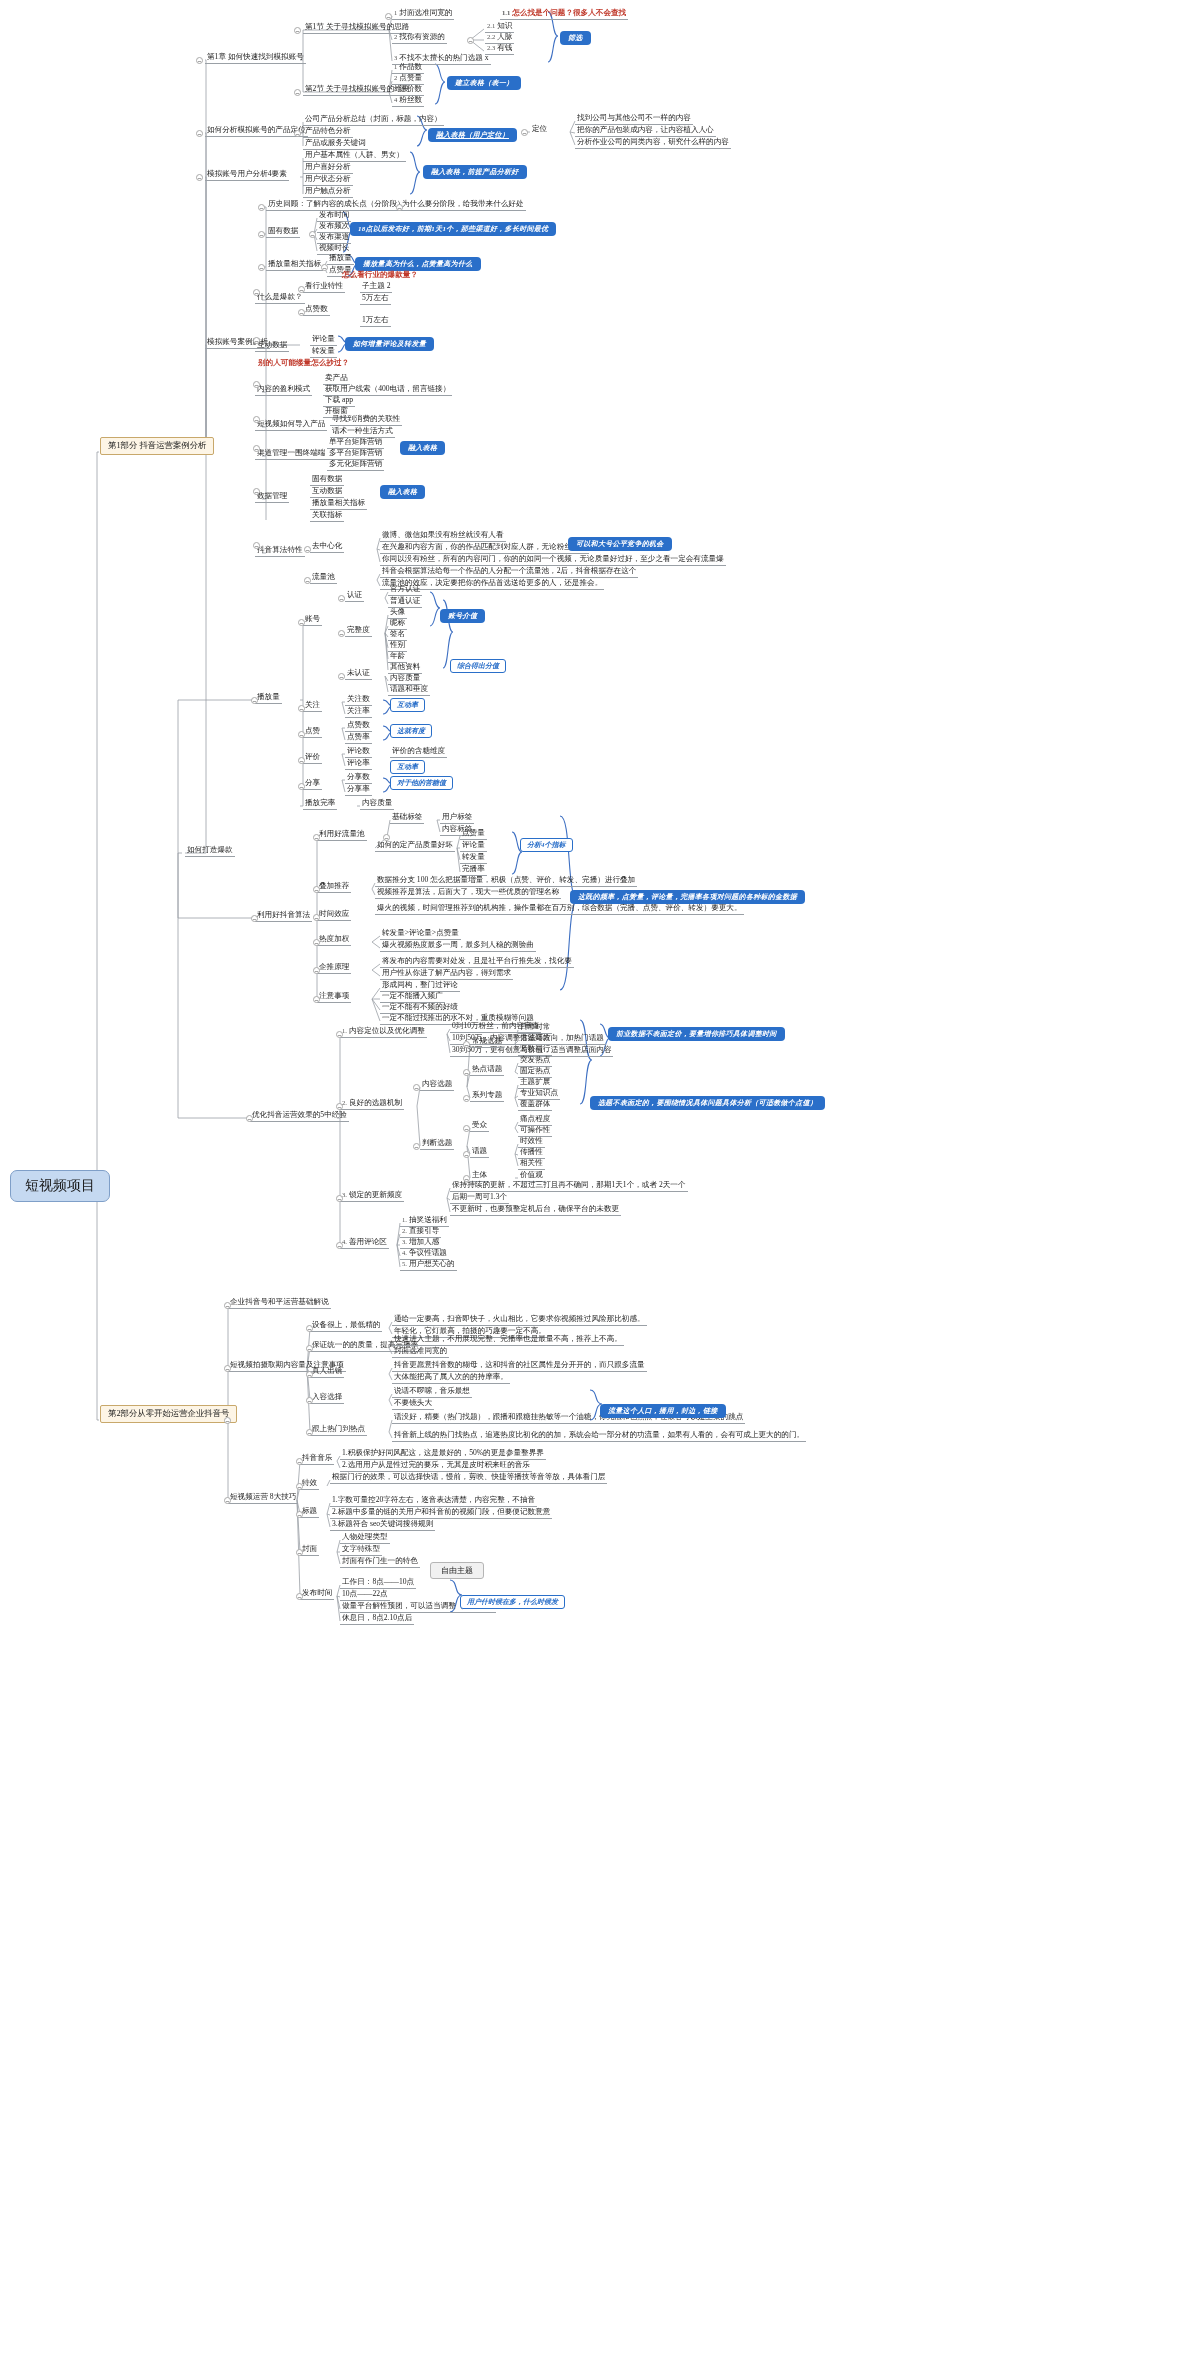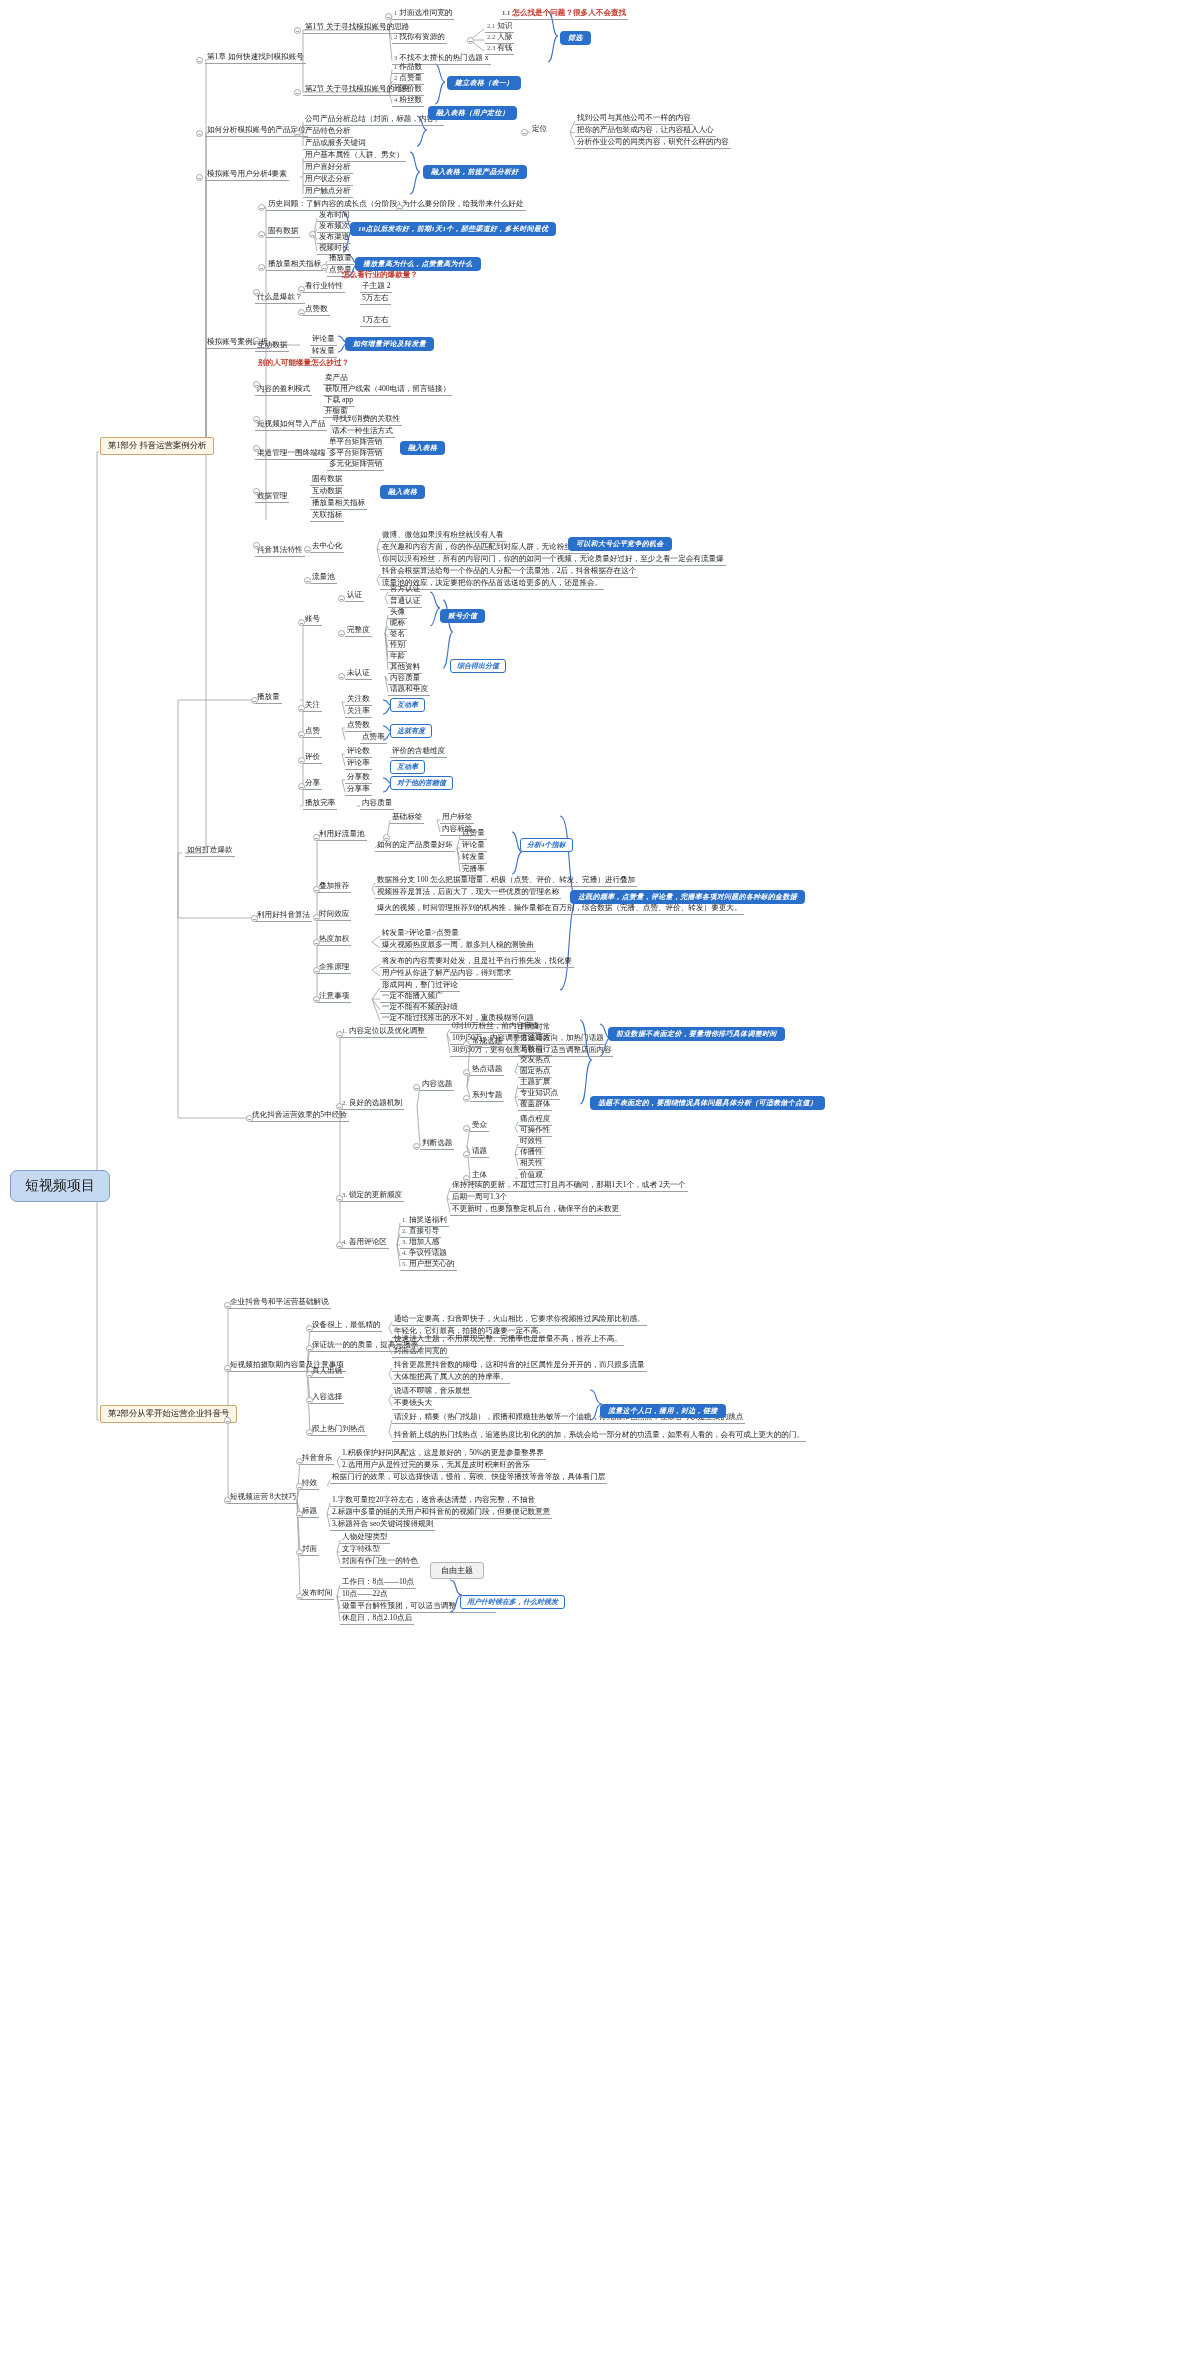--- a/index.html
+++ b/index.html
@@ -372,21 +372,21 @@
     <div class="node n-plain" style="left: 303px; top: 84px;"><span>第2节 关于寻找模拟账号的维度</span></div>
     <div class="node n-plain" style="left: 392px; top: 62px;"><span class="idx">1</span><span>作品数</span></div>
     <div class="node n-plain" style="left: 392px; top: 73px;"><span class="idx">2</span><span>点赞量</span></div>
     <div class="node n-plain" style="left: 392px; top: 84px;"><span class="idx">3</span><span>评价数</span></div>
     <div class="node n-plain" style="left: 392px; top: 95px;"><span class="idx">4</span><span>粉丝数</span></div>
     <div class="node n-callout" style="left: 447px; top: 76px;"><span>建立表格（表一）</span></div>
     <div class="node n-plain" style="left: 205px; top: 125px;"><span>如何分析模拟账号的产品定位</span></div>
     <div class="node n-plain" style="left: 303px; top: 114px;"><span>公司产品分析总结（封面，标题，内容）</span></div>
     <div class="node n-plain" style="left: 303px; top: 126px;"><span>产品特色分析</span></div>
     <div class="node n-plain" style="left: 303px; top: 138px;"><span>产品或服务关键词</span></div>
-    <div class="node n-callout" style="left: 428px; top: 106px;"><span>融入表格（用户定位）</span></div>
+    <div class="node n-callout" style="left: 428px; top: 128px; text-decoration: underline;"><span>融入表格（用户定位）</span></div>
     <div class="node n-plain nb" style="left: 530px; top: 124px;"><span>定位</span></div>
     <div class="node n-plain" style="left: 575px; top: 113px;"><span>找到公司与其他公司不一样的内容</span></div>
     <div class="node n-plain" style="left: 575px; top: 125px;"><span>把你的产品包装成内容，让内容植入人心</span></div>
     <div class="node n-plain" style="left: 575px; top: 137px;"><span>分析作业公司的同类内容，研究什么样的内容</span></div>
     <div class="node n-plain" style="left: 205px; top: 169px;"><span>模拟账号用户分析4要素</span></div>
     <div class="node n-plain" style="left: 303px; top: 150px;"><span>用户基本属性（人群、男女）</span></div>
     <div class="node n-plain" style="left: 303px; top: 162px;"><span>用户喜好分析</span></div>
     <div class="node n-plain" style="left: 303px; top: 174px;"><span>用户状态分析</span></div>
     <div class="node n-plain" style="left: 303px; top: 186px;"><span>用户触点分析</span></div>
     <div class="node n-callout" style="left: 423px; top: 165px;"><span>融入表格，前提产品分析好</span></div>
@@ -460,21 +460,21 @@
     <div class="node n-plain" style="left: 388px; top: 673px;"><span>内容质量</span></div>
     <div class="node n-plain" style="left: 388px; top: 684px;"><span>话题和垂度</span></div>
     <div class="node n-callout" style="left: 440px; top: 609px;"><span>账号介值</span></div>
     <div class="node n-outline" style="left: 450px; top: 659px;"><span>综合得出分值</span></div>
     <div class="node n-plain" style="left: 303px; top: 700px;"><span>关注</span></div>
     <div class="node n-plain" style="left: 345px; top: 694px;"><span>关注数</span></div>
     <div class="node n-plain" style="left: 345px; top: 706px;"><span>关注率</span></div>
     <div class="node n-outline" style="left: 390px; top: 698px;"><span>互动率</span></div>
     <div class="node n-plain" style="left: 303px; top: 726px;"><span>点赞</span></div>
     <div class="node n-plain" style="left: 345px; top: 720px;"><span>点赞数</span></div>
-    <div class="node n-plain" style="left: 345px; top: 732px; margin-left: 15px;"><span>点赞率</span></div>
+    <div class="node n-plain" style="left: 345px; top: 732px;"><span>点赞率</span></div>
     <div class="node n-outline" style="left: 390px; top: 724px;"><span>这就有度</span></div>
     <div class="node n-plain" style="left: 303px; top: 752px;"><span>评价</span></div>
     <div class="node n-plain" style="left: 345px; top: 746px;"><span>评论数</span></div>
     <div class="node n-plain" style="left: 345px; top: 758px;"><span>评论率</span></div>
     <div class="node n-plain" style="left: 390px; top: 746px;"><span>评价的含糖维度</span></div>
     <div class="node n-outline" style="left: 390px; top: 760px;"><span>互动率</span></div>
     <div class="node n-plain" style="left: 303px; top: 778px;"><span>分享</span></div>
     <div class="node n-plain" style="left: 345px; top: 772px;"><span>分享数</span></div>
     <div class="node n-plain" style="left: 345px; top: 784px;"><span>分享率</span></div>
     <div class="node n-outline" style="left: 390px; top: 776px;"><span>对于他的苦糖值</span></div>

